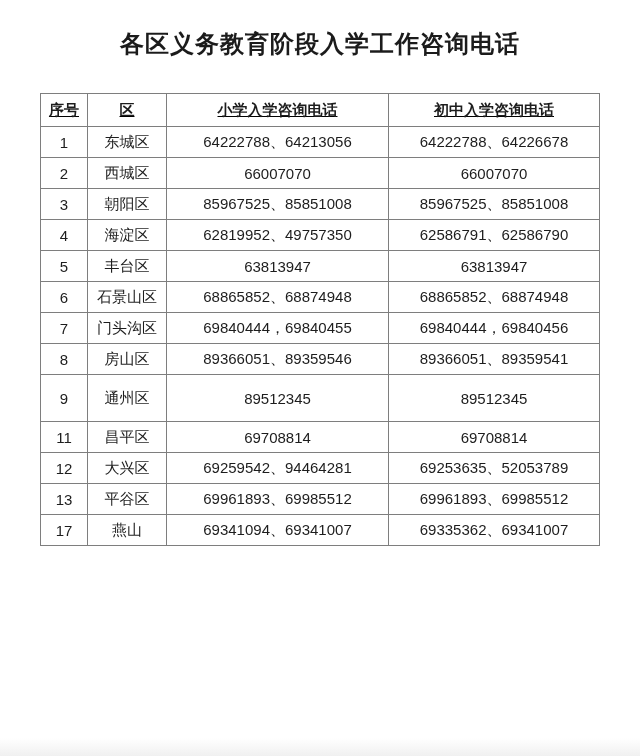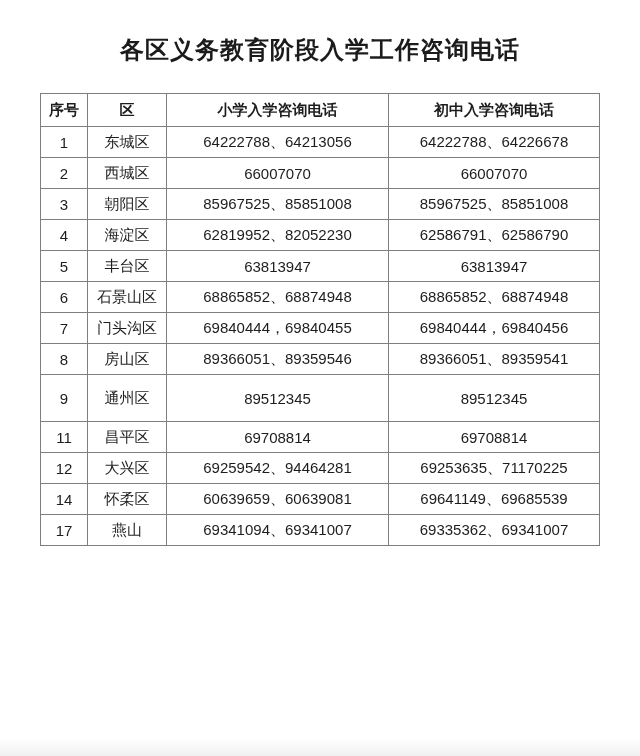--- a/index.html
+++ b/index.html
@@ -22,21 +22,20 @@
   .title {
     position: absolute;
     top: 28px;
     left: 0;
     width: 640px;
     text-align: center;
     font-size: 24px;
     font-weight: 700;
     color: #1b1b1b;
     letter-spacing: 1px;
-    margin-top: 6px;
   }
   .table-wrap {
     position: absolute;
     top: 93px;
     left: 40px;
     width: 559px;
   }
   table {
     width: 100%;
     border-collapse: collapse;
@@ -44,21 +43,21 @@
   }
   th, td {
     border: 1px solid #7e7e7e;
     text-align: center;
     vertical-align: middle;
     font-size: 15px;
     color: #1d1d1d;
     overflow: hidden;
     white-space: nowrap;
   }
-  thead tr { height: 33px; }
+  thead tr { height: 33px; text-decoration: underline; }
   thead th { font-weight: 600; }
   tbody tr { height: 31px; }
   tbody td { font-weight: 400; }
   
   tbody tr:nth-child(9) { height: 47px; }
   col.c-serial  { width: 47px; }
   col.c-district{ width: 79px; }
   col.c-primary { width: 222px; }
   col.c-junior  { width: 211px; }
 </style>
@@ -98,21 +97,21 @@
         </tr>
         <tr>
           <td>3</td>
           <td>朝阳区</td>
           <td>85967525、85851008</td>
           <td>85967525、85851008</td>
         </tr>
         <tr>
           <td>4</td>
           <td>海淀区</td>
-          <td>62819952、82052230</td>
+          <td>62819952、49757350</td>
           <td>62586791、62586790</td>
         </tr>
         <tr>
           <td>5</td>
           <td>丰台区</td>
           <td>63813947</td>
           <td>63813947</td>
         </tr>
         <tr>
           <td>6</td>
@@ -141,27 +140,27 @@
         <tr>
           <td>11</td>
           <td>昌平区</td>
           <td>69708814</td>
           <td>69708814</td>
         </tr>
         <tr>
           <td>12</td>
           <td>大兴区</td>
           <td>69259542、94464281</td>
-          <td>69253635、71170225</td>
+          <td>69253635、52053789</td>
         </tr>
         <tr>
-          <td>14</td>
-          <td>怀柔区</td>
-          <td>60639659、60639081</td>
-          <td>69641149、69685539</td>
+          <td>13</td>
+          <td>平谷区</td>
+          <td>69961893、69985512</td>
+          <td>69961893、69985512</td>
         </tr>
         <tr>
           <td>17</td>
           <td>燕山</td>
           <td>69341094、69341007</td>
           <td>69335362、69341007</td>
         </tr>
       </tbody>
   </table>
 </div>

